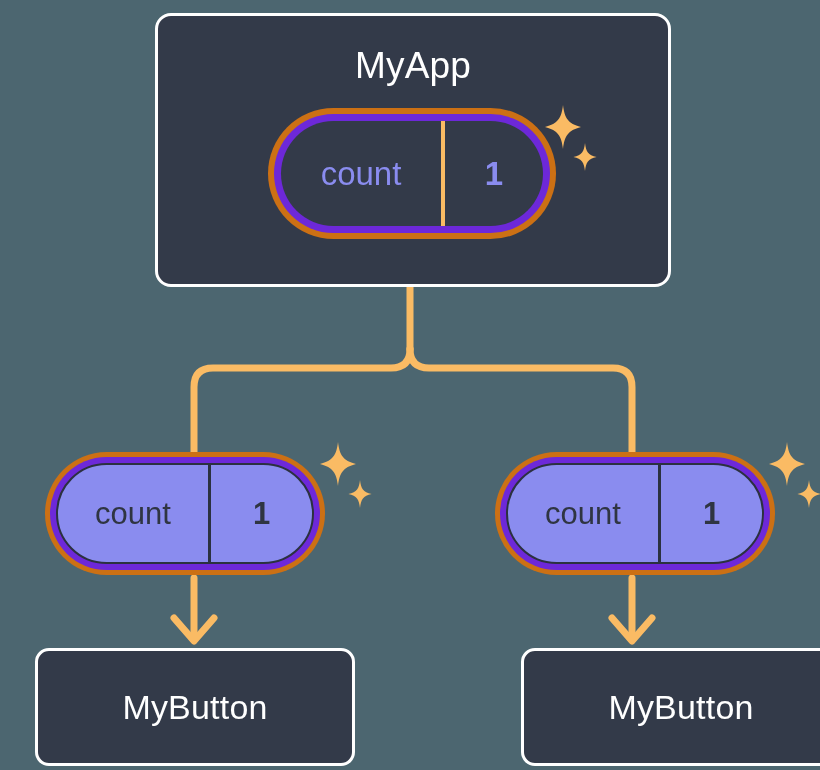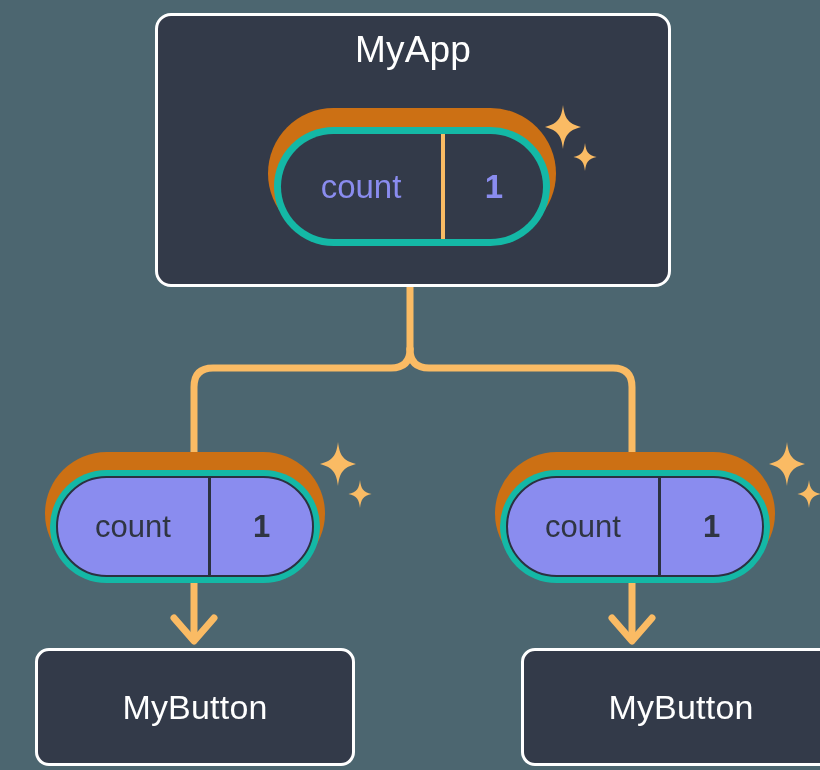--- a/index.html
+++ b/index.html
@@ -55,21 +55,21 @@
     letter-spacing: 0.2px;
     line-height: 1;
     white-space: nowrap;
   }
   #box-myapp {
     left: 155px;
     top: 13px;
     width: 516px;
     height: 274px;
     border-radius: 16px;
-    padding-top: 15px;
+    padding-top: 31px;
   }
   #box-btn-left {
     left: 8px;
     top: 648px;
     width: 320px;
     height: 118px;
   }
   #box-btn-right {
     left: 494px;
     top: 648px;
@@ -97,25 +97,24 @@
     background: #cc7014;
     border-radius: 999px;
     padding: 6px;
     display: flex;
   }
   
   .pill-mid {
     box-sizing: border-box;
     width: 100%;
     height: 100%;
-    background: #14b8a6;
+    background: #6d28d9;
     border-radius: 999px;
     padding: 7px;
     display: flex;
-    margin-top: 13px;
   }
   
   .pill-inner {
     box-sizing: border-box;
     width: 100%;
     height: 100%;
     border-radius: 999px;
     display: flex;
     align-items: center;
     overflow: hidden;

